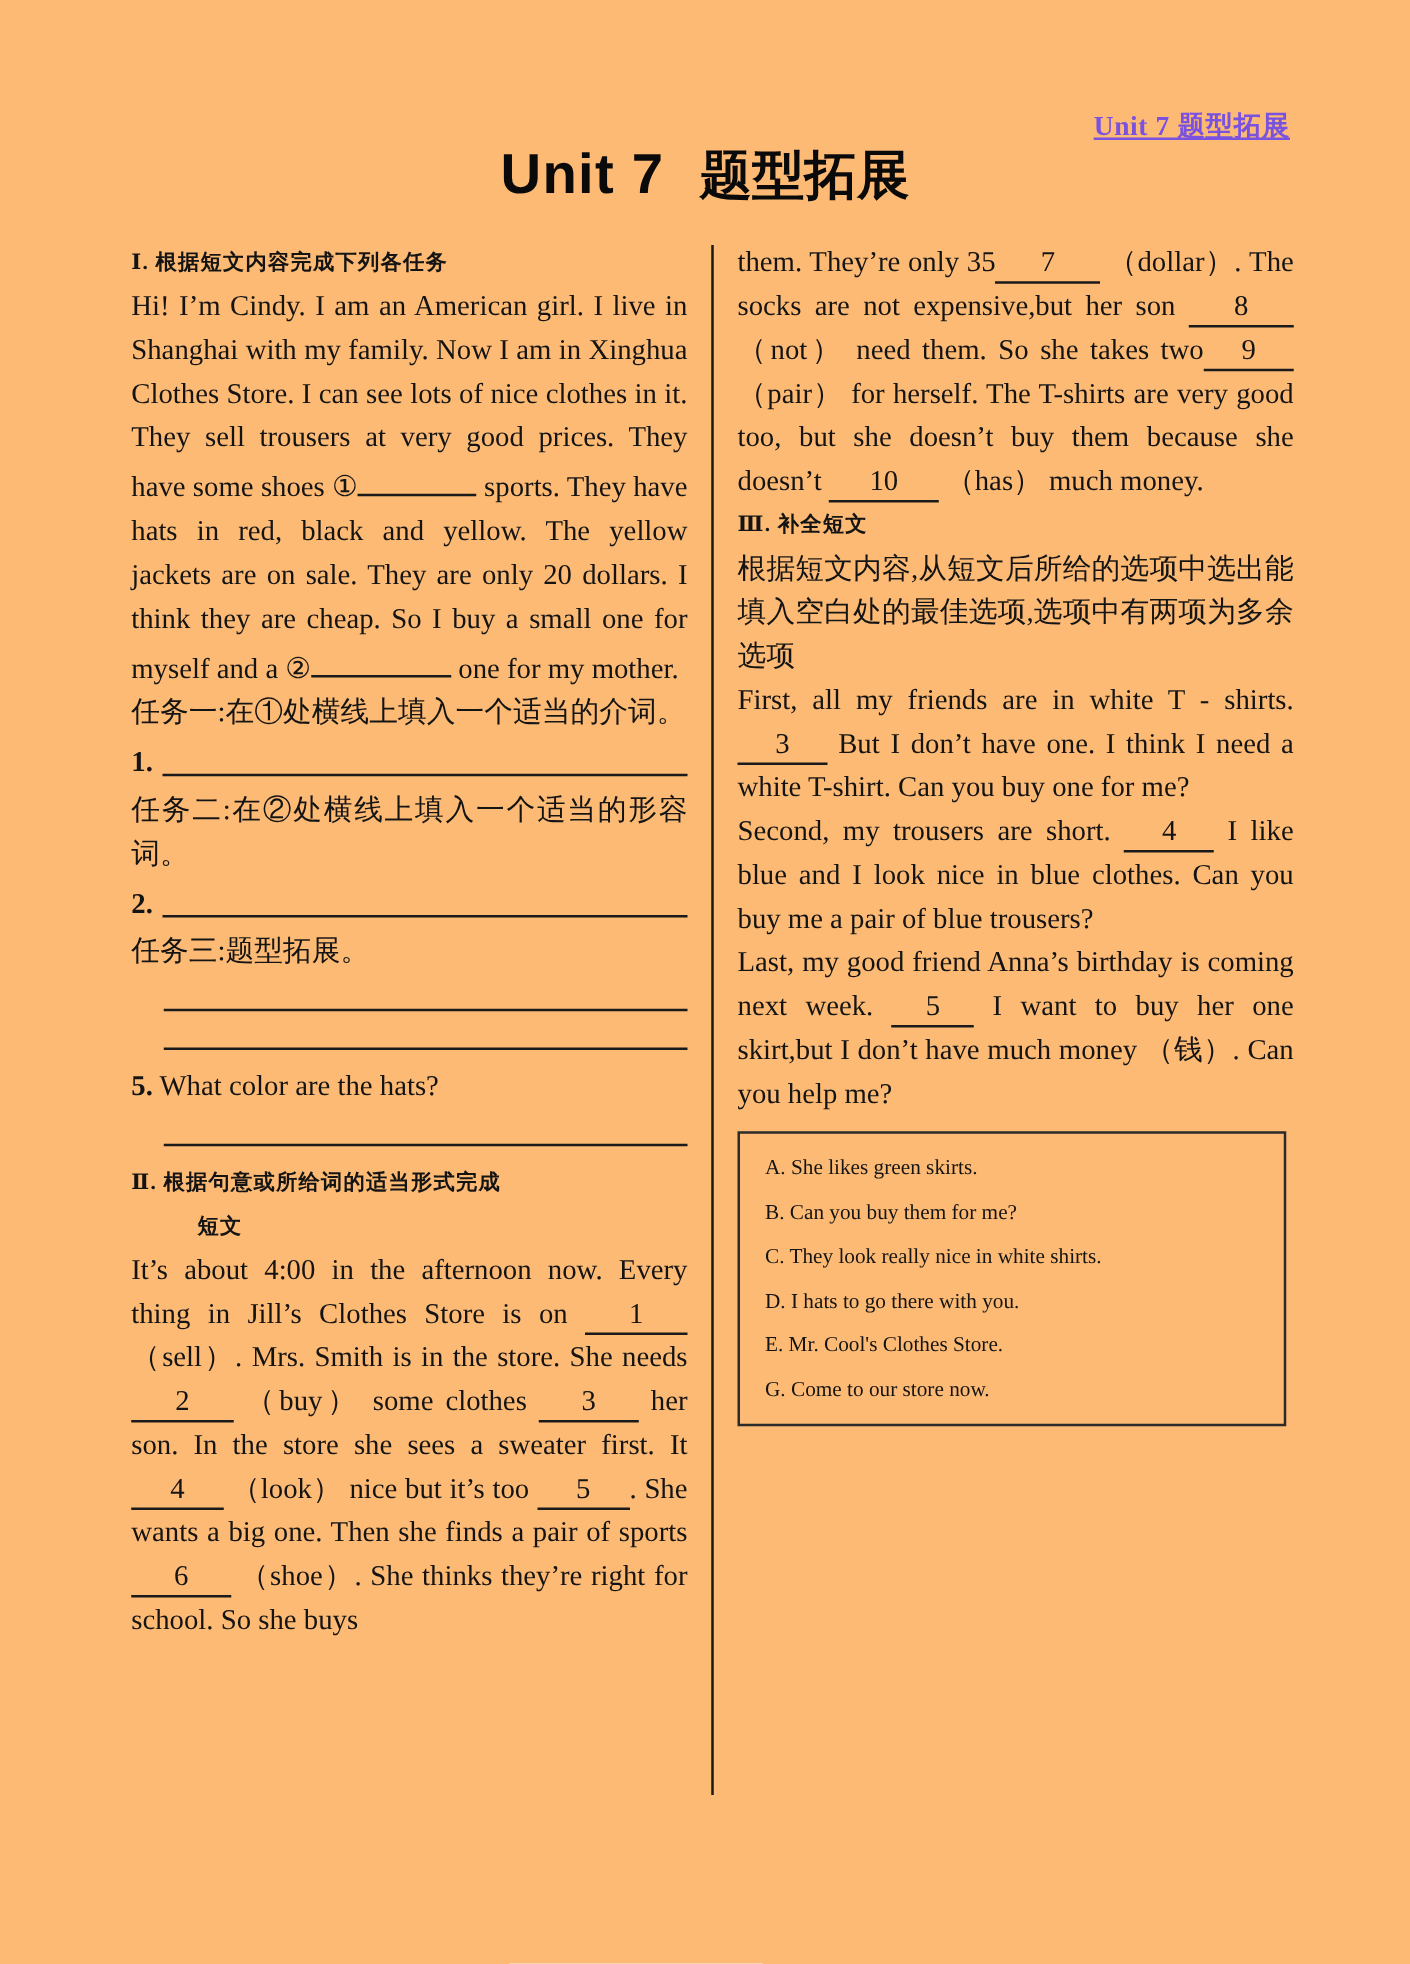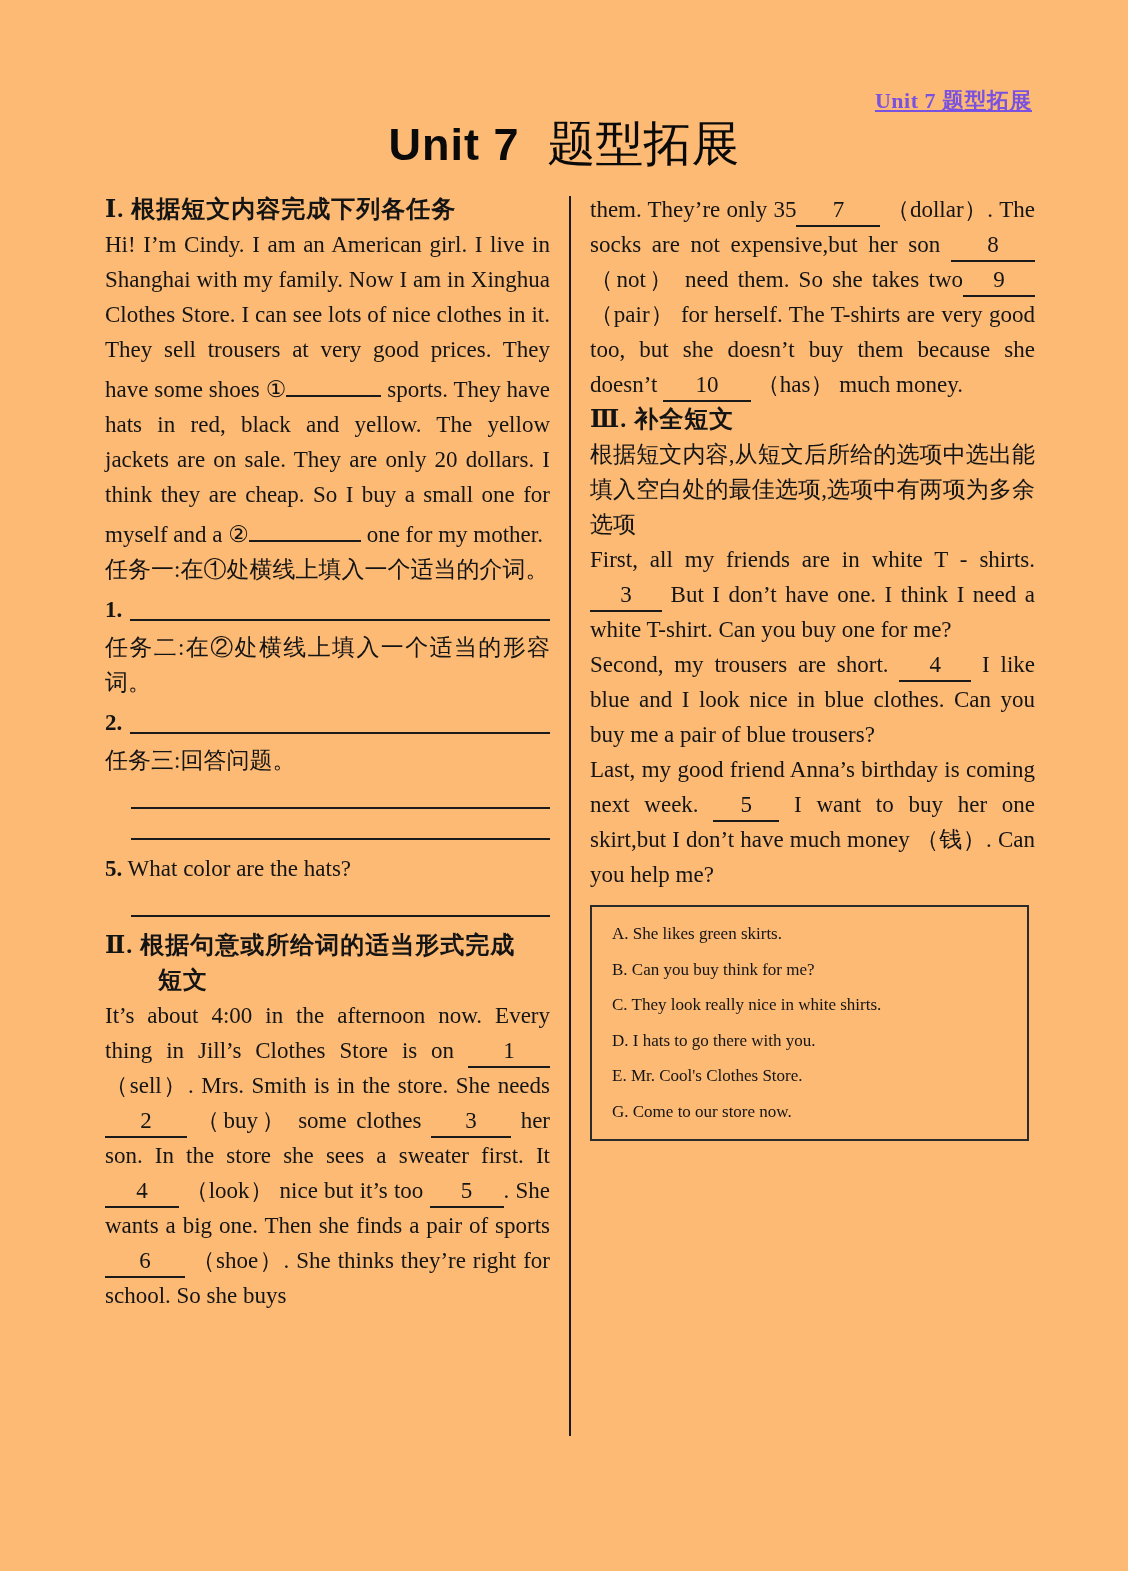--- a/index.html
+++ b/index.html
@@ -22,36 +22,36 @@
   
   .main-title{
     position:absolute;top:112px;left:0;width:100%;
     text-align:center;white-space:nowrap;
   }
   .title-en{
     font-family:"Liberation Sans","DejaVu Sans",sans-serif;
     font-weight:bold;font-size:45px;letter-spacing:1px;color:#0a0a0a;
   }
   .title-cn{
-    font-size:48px;font-weight:normal;margin-left:28px;color:#0a0a0a;
+    font-size:42px;font-weight:bold;margin-left:28px;color:#0a0a0a;
   }
 
   
   .columns{
     position:absolute;top:192px;left:105px;width:930px;
     display:grid;grid-template-columns:445px 445px;column-gap:40px;
   }
   .divider{
     position:absolute;left:464px;top:4px;height:1240px;width:2px;
     background:#1a1a1a;
   }
   .col{font-size:23px;line-height:35px;text-align:justify;}
   .col p{margin:0;}
 
-  .sec-heading{font-weight:bold;font-size:24px;letter-spacing:1px;text-align:left;}
+  .sec-heading{font-weight:bold;font-size:17px;letter-spacing:1px;text-align:left;}
   .sec-heading.indent2{padding-left:53px;}
 
   .task{text-align:justify;}
 
   
   .blank{
     display:inline-block;
     border-bottom:2px solid #1a1a1a;
     text-align:center;line-height:26px;height:28px;
     vertical-align:baseline;
@@ -99,21 +99,21 @@
         <span class="fill-num">1.</span>
         <span class="fill-line"></span>
       </div>
 
       <div class="task">任务二:在②处横线上填入一个适当的形容词。</div>
       <div class="fill-row">
         <span class="fill-num">2.</span>
         <span class="fill-line"></span>
       </div>
 
-      <div class="task">任务三:回答问题。</div>
+      <div class="task">任务三:题型拓展。</div>
 
       <div class="answer-line"></div>
 
       <div class="answer-line"></div>
 
       <div><span class="qnum">5.</span><span> What color are the hats?</span></div>
       <div class="answer-line"></div>
 
       <div class="sec-heading">Ⅱ. 根据句意或所给词的适当形式完成</div>
       <div class="sec-heading indent2">短文</div>
@@ -127,21 +127,21 @@
       <div class="sec-heading">Ⅲ. 补全短文</div>
 
       <div class="task">根据短文内容,从短文后所给的选项中选出能填入空白处的最佳选项,选项中有两项为多余选项</div>
 
       <p>First, all my friends are in white T - shirts. <span class="blank" style="min-width: 72px;">3</span> But I don’t have one. I think I need a white T-shirt. Can you buy one for me?</p>
       <p>Second, my trousers are short. <span class="blank" style="min-width: 72px;">4</span> I like blue and I look nice in blue clothes. Can you buy me a pair of blue trousers?</p>
       <p>Last, my good friend Anna’s birthday is coming next week. <span class="blank" style="min-width: 66px;">5</span> I want to buy her one skirt,but I don’t have much money （钱）. Can you help me?</p>
 
       <div class="options-box">
         <div>A. She likes green skirts.</div>
-        <div>B. Can you buy think for me?</div>
+        <div>B. Can you buy them for me?</div>
         <div>C. They look really nice in white shirts.</div>
         <div>D. I hats to go there with you.</div>
         <div>E. Mr. Cool's Clothes Store.</div>
         <div>G. Come to our store now.</div>
       </div>
     </div>
   </div>
 </div>
 
 </body></html>

